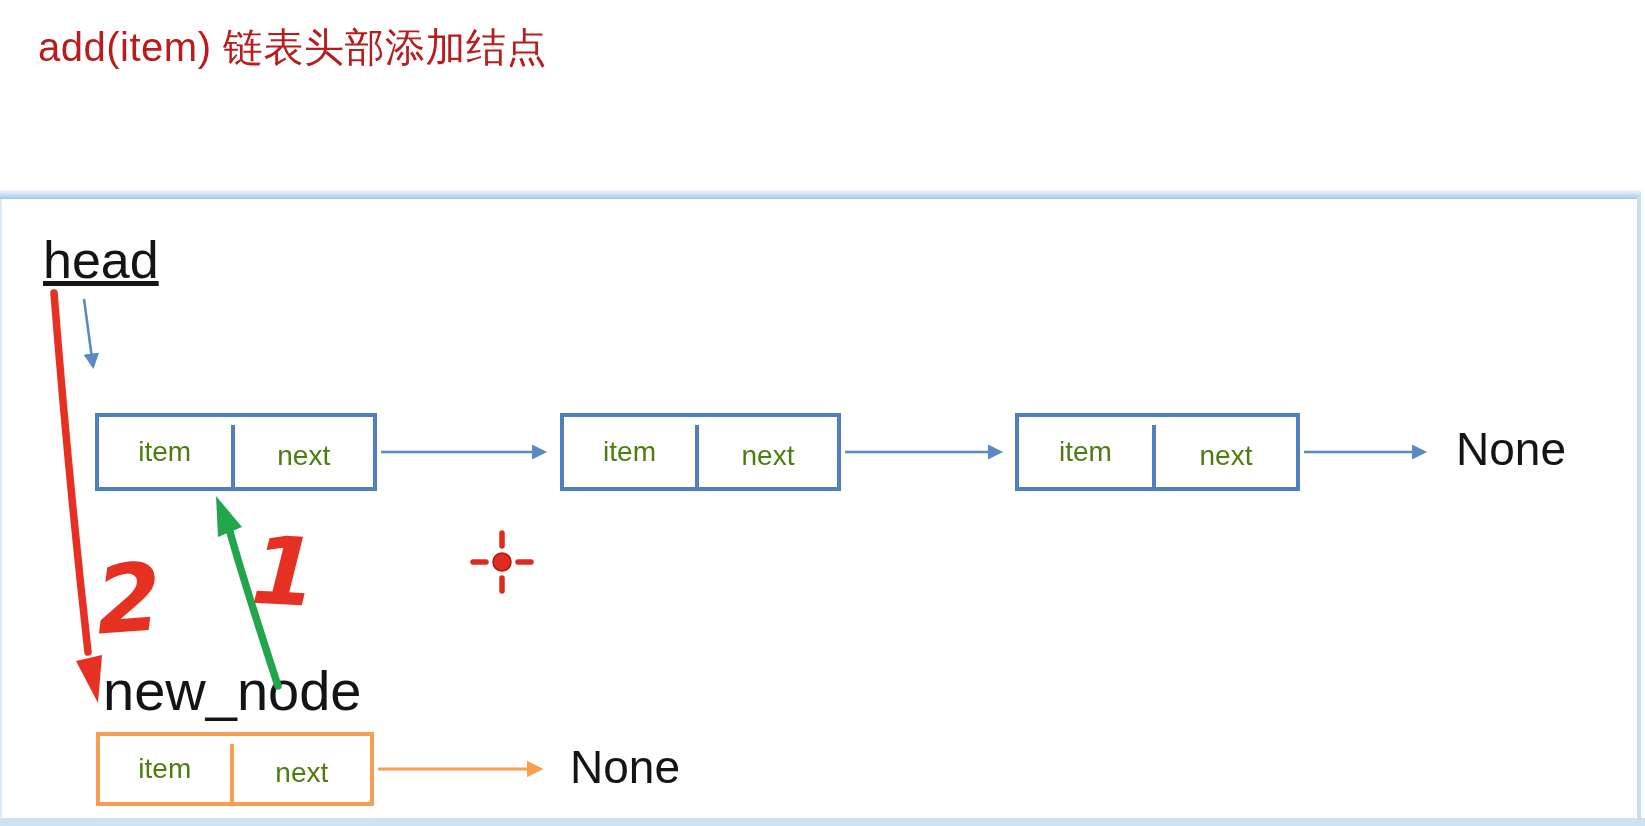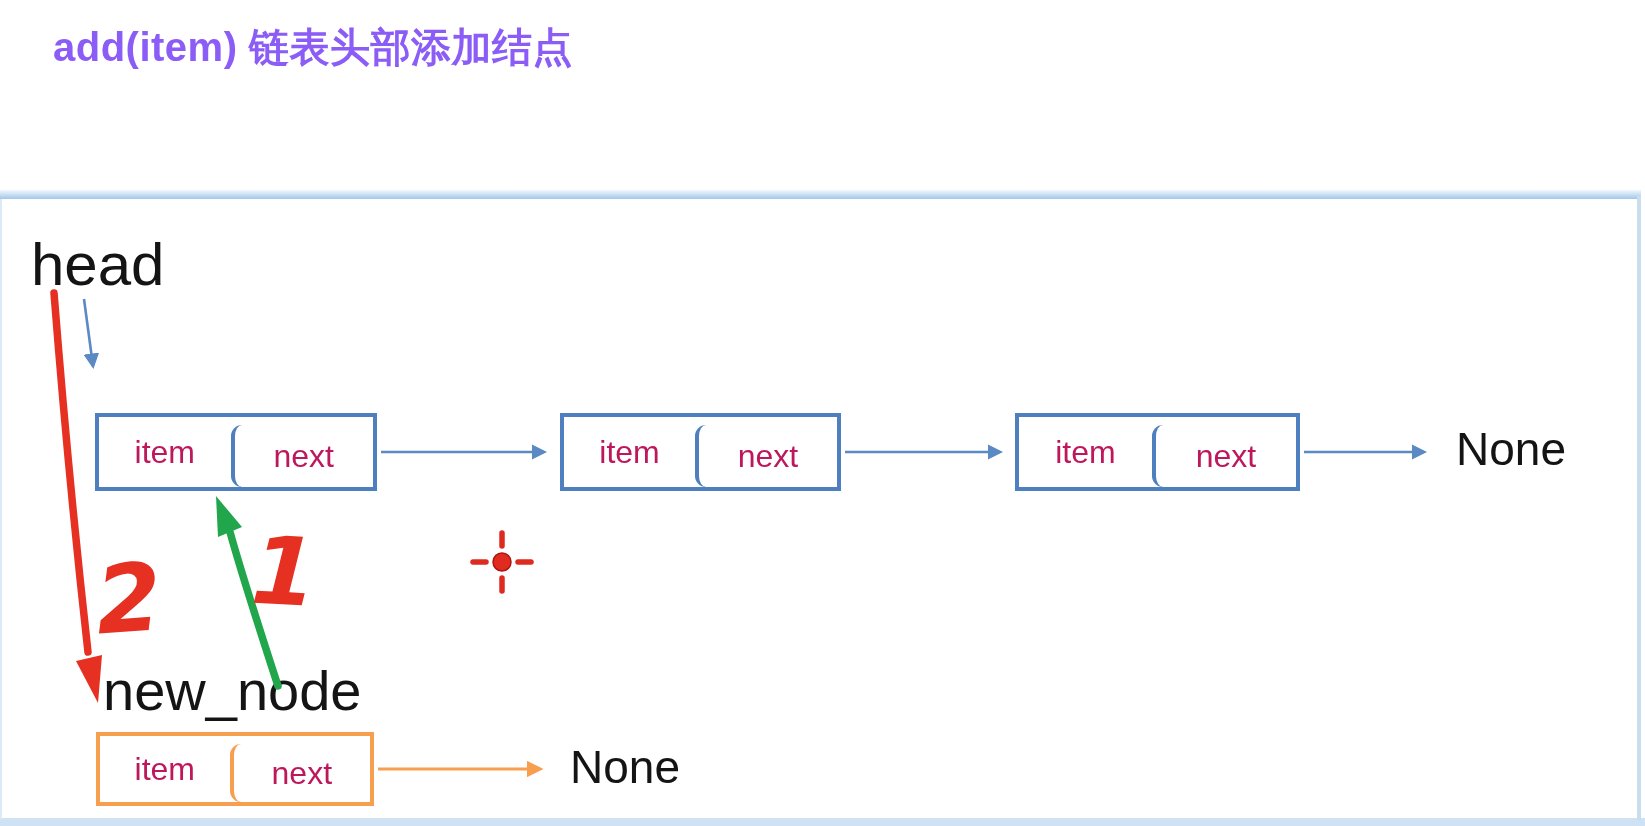--- a/index.html
+++ b/index.html
@@ -10,45 +10,45 @@
     --marker-green:#21A64C;
     --text-black:#141414;
     --panel-border:#BCD4EE;
   }
   *{margin:0;padding:0;box-sizing:border-box;}
   html,body{width:1645px;height:826px;background:#ffffff;overflow:hidden;
     font-family:"Liberation Sans","DejaVu Sans",sans-serif;}
   .abs{position:absolute;}
 
   .page-title{
-    left:53px;top:20px;
-    font-size:40px;font-weight:700;color:#8b5cf6;
+    left:38px;top:20px;
+    font-size:40px;font-weight:400;color:#b91c1c;
     letter-spacing:0.5px;white-space:nowrap;
   }
 
   
   .panel{left:0;top:190px;width:1641px;height:636px;background:#ffffff;}
   .panel-top{left:0;top:190px;width:1641px;height:9px;
     background:linear-gradient(to bottom,#f2f8fd 0%,#cfe2f4 45%,#a3c6e9 100%);}
   .panel-bottom{left:0;top:818px;width:1645px;height:8px;background:#cfe2f3;}
   .panel-right{left:1637px;top:196px;width:4px;height:624px;background:#c9ddf1;}
   .panel-left{left:0;top:199px;width:2px;height:620px;background:#dce9f7;}
 
   
   .dlabel{color:var(--text-black);white-space:nowrap;line-height:1.1;}
-  .head-label{left:31px;top:232px;font-size:60px;}
+  .head-label{left:43px;top:232px;font-size:52px;text-decoration:underline;}
   .newnode-label{left:103px;top:660px;font-size:56px;}
   .none-top{left:1456px;top:424px;font-size:46px;}
   .none-bottom{left:570px;top:742px;font-size:46px;}
 
   
   .node{display:flex;background:#fff;}
   .node .cell{
     display:flex;align-items:center;justify-content:center;
-    font-size:32px;color:#be185d;background:#fff;border-radius:11px;
+    font-size:28px;color:#4d7c0f;background:#fff;
   }
   .node-blue{border:4px solid var(--node-blue);}
   .node-blue .cell + .cell{border-left:4px solid var(--node-blue);}
   .node-orange{border:4px solid var(--node-orange);}
   .node-orange .cell + .cell{border-left:4px solid var(--node-orange);}
   .cell-a{flex:0 0 48%;}
   .cell-b{flex:1 1 auto;margin-top:8px;}
 
   #node1{left:95px;top:413px;width:282px;height:78px;}
   #node2{left:560px;top:413px;width:281px;height:78px;}

